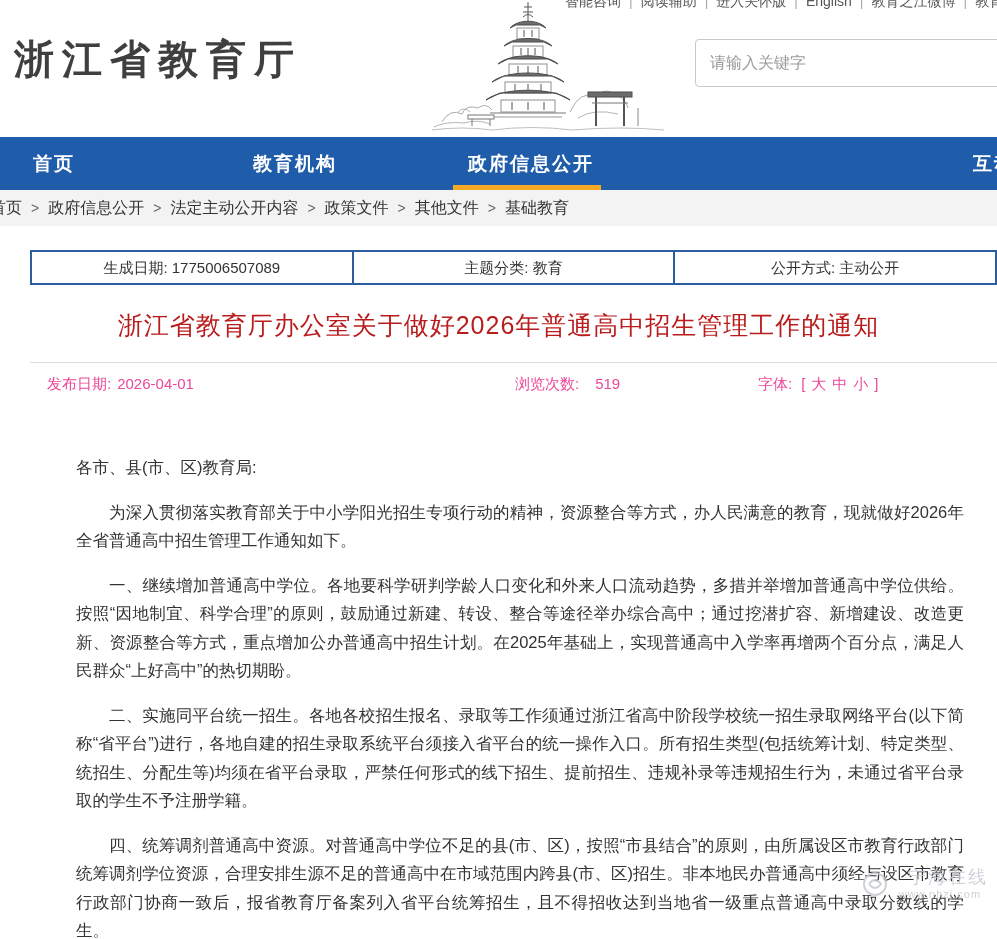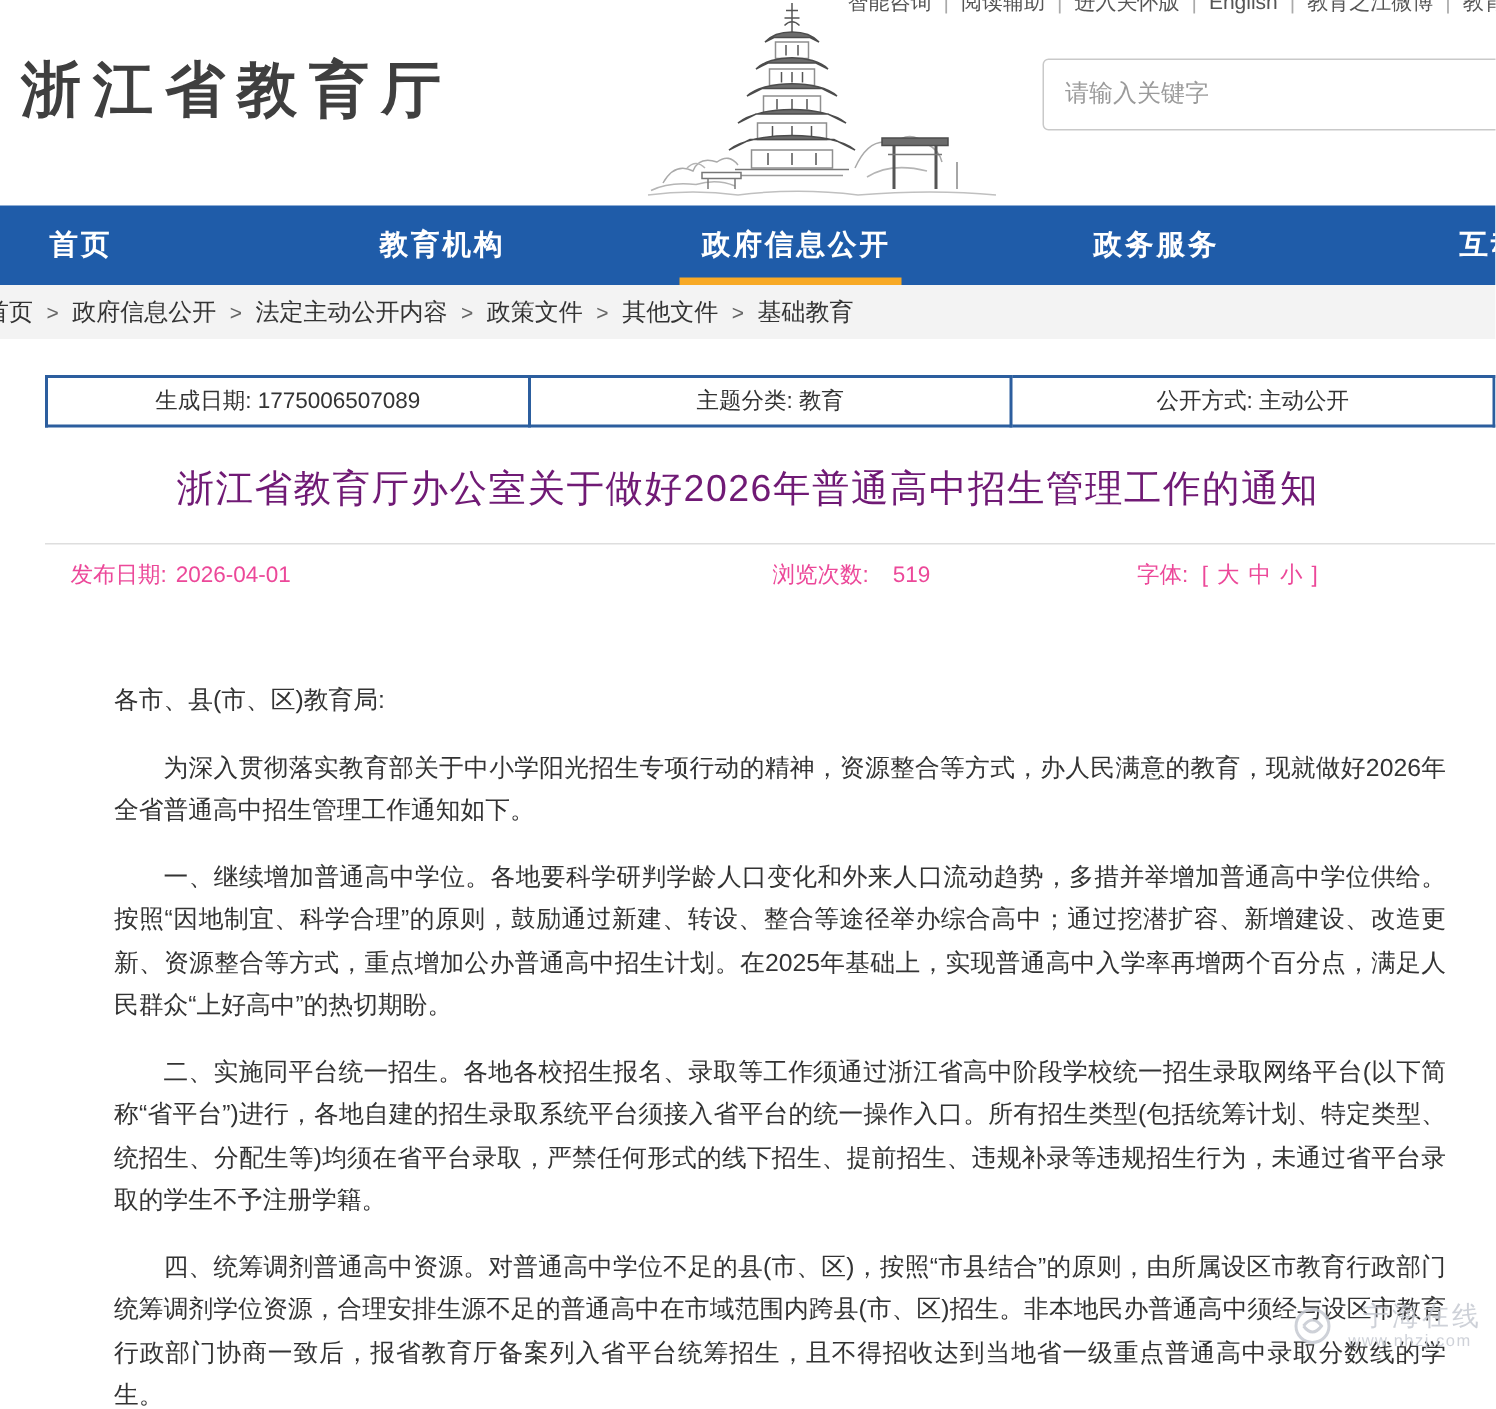--- a/index.html
+++ b/index.html
@@ -38,21 +38,21 @@
 
   
   .doc-table { margin:24px 0 0 30px; width:967px; border-collapse:collapse;
     table-layout:fixed; }
   .doc-table td { border:2px solid #2c5e9e; text-align:center; font-size:15px;
     color:#333; padding:4px 24px; line-height:24px; overflow-wrap:anywhere; }
   .row-tall td { height:62px; }
   .row-short td { height:33px; padding-top:2px; padding-bottom:2px; }
 
   
-  .art-title { margin-top:24px; text-align:center; font-size:25px; color:#701a75;
+  .art-title { margin-top:24px; text-align:center; font-size:25px; color:#b91c1c;
     font-weight:normal; letter-spacing:1px; }
   .meta-divider { margin:20px 0 0 30px; border-top:1px solid #dedede; }
   .meta-row { position:relative; height:42px; line-height:42px; font-size:15px;
     color:#ec4899; }
   .meta-item { position:absolute; top:0; white-space:nowrap; }
   .mi-date { left:47px; } .mi-src { left:295px; } .mi-views { left:515px;text-align:center; }
   .mi-font { left:755px; }
   .meta-item .mlabel { margin-right:6px; }
   .mi-views .mvalue { margin-left:10px; }
   .font-switch span { cursor:pointer; margin:0 3px; }
@@ -140,21 +140,20 @@
       </g>
     </svg>
 
     <input class="searchbox" type="text" placeholder="请输入关键字" style="">
   </div>
 
   <div class="nav">
     <div class="nav-item" style="left:33px">首页</div>
     <div class="nav-item" style="left:253px">教育机构</div>
     <div class="nav-item" style="left:468px">政府信息公开</div>
-    <div class="nav-item" style="left:729px">政务服务</div>
     <div class="nav-item" style="left:973px">互动</div>
     <div class="nav-underline"></div>
   </div>
 
   <div class="crumbbar">
     <div class="crumbs">
       <span class="crumb">首页</span><span class="crumb-sep">&gt;</span><span class="crumb">政府信息公开</span><span class="crumb-sep">&gt;</span><span class="crumb">法定主动公开内容</span><span class="crumb-sep">&gt;</span><span class="crumb">政策文件</span><span class="crumb-sep">&gt;</span><span class="crumb">其他文件</span><span class="crumb-sep">&gt;</span><span class="crumb">基础教育</span>
     </div>
   </div>
 

